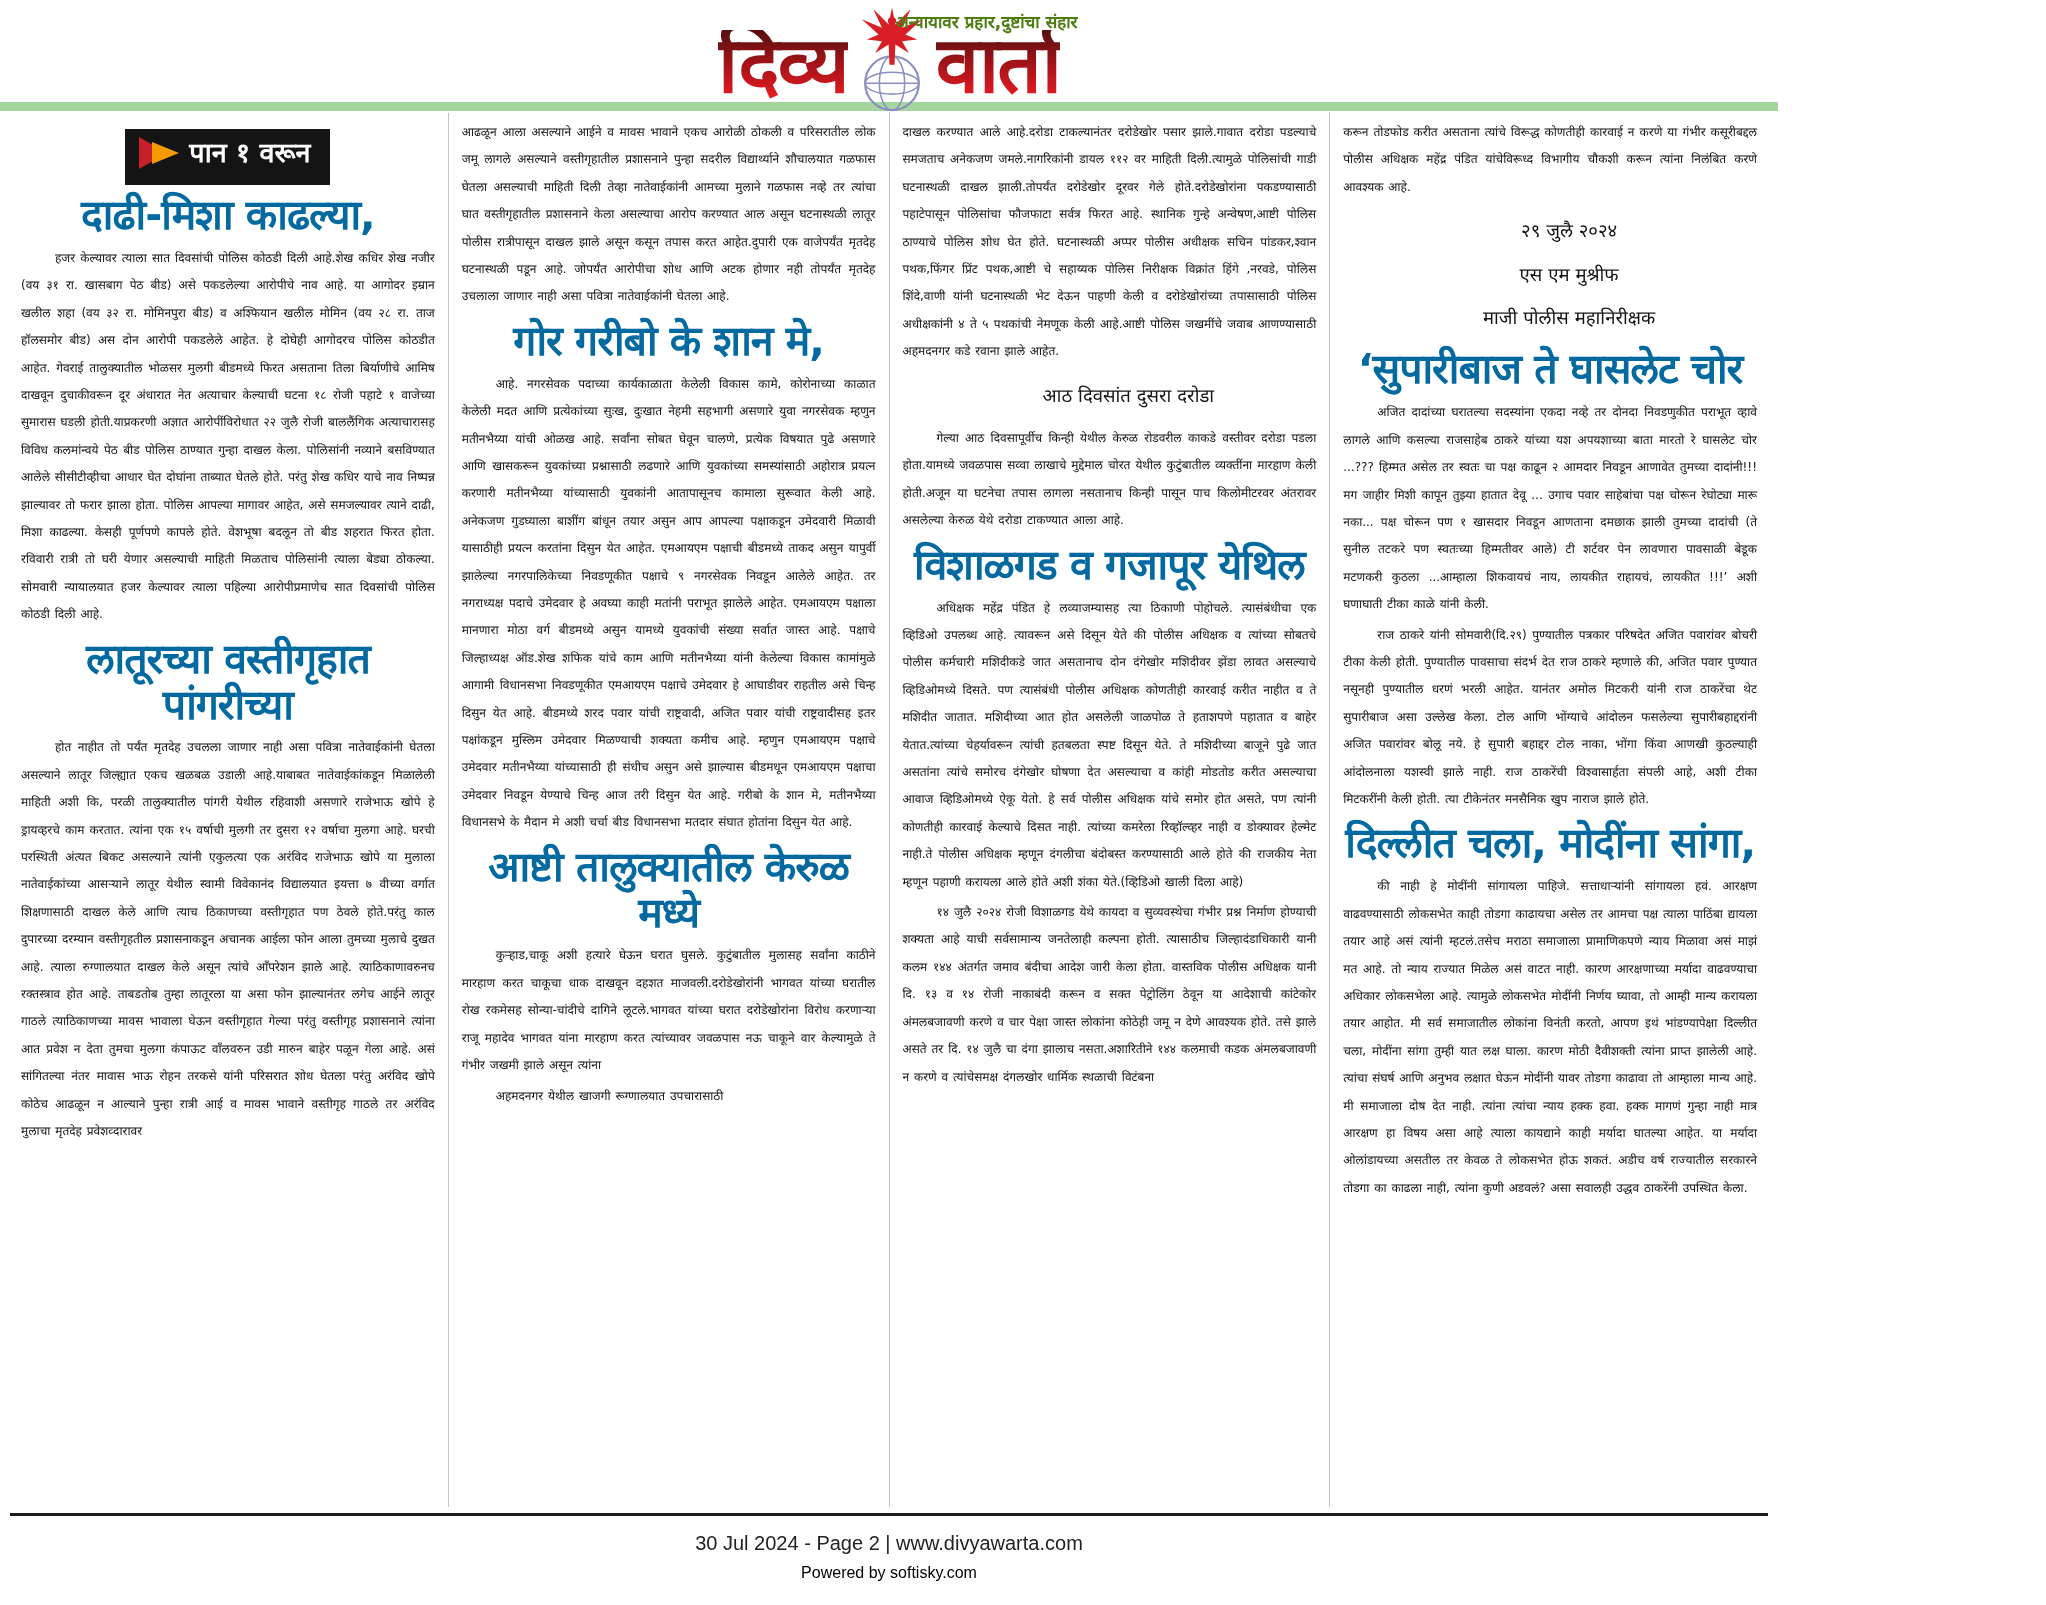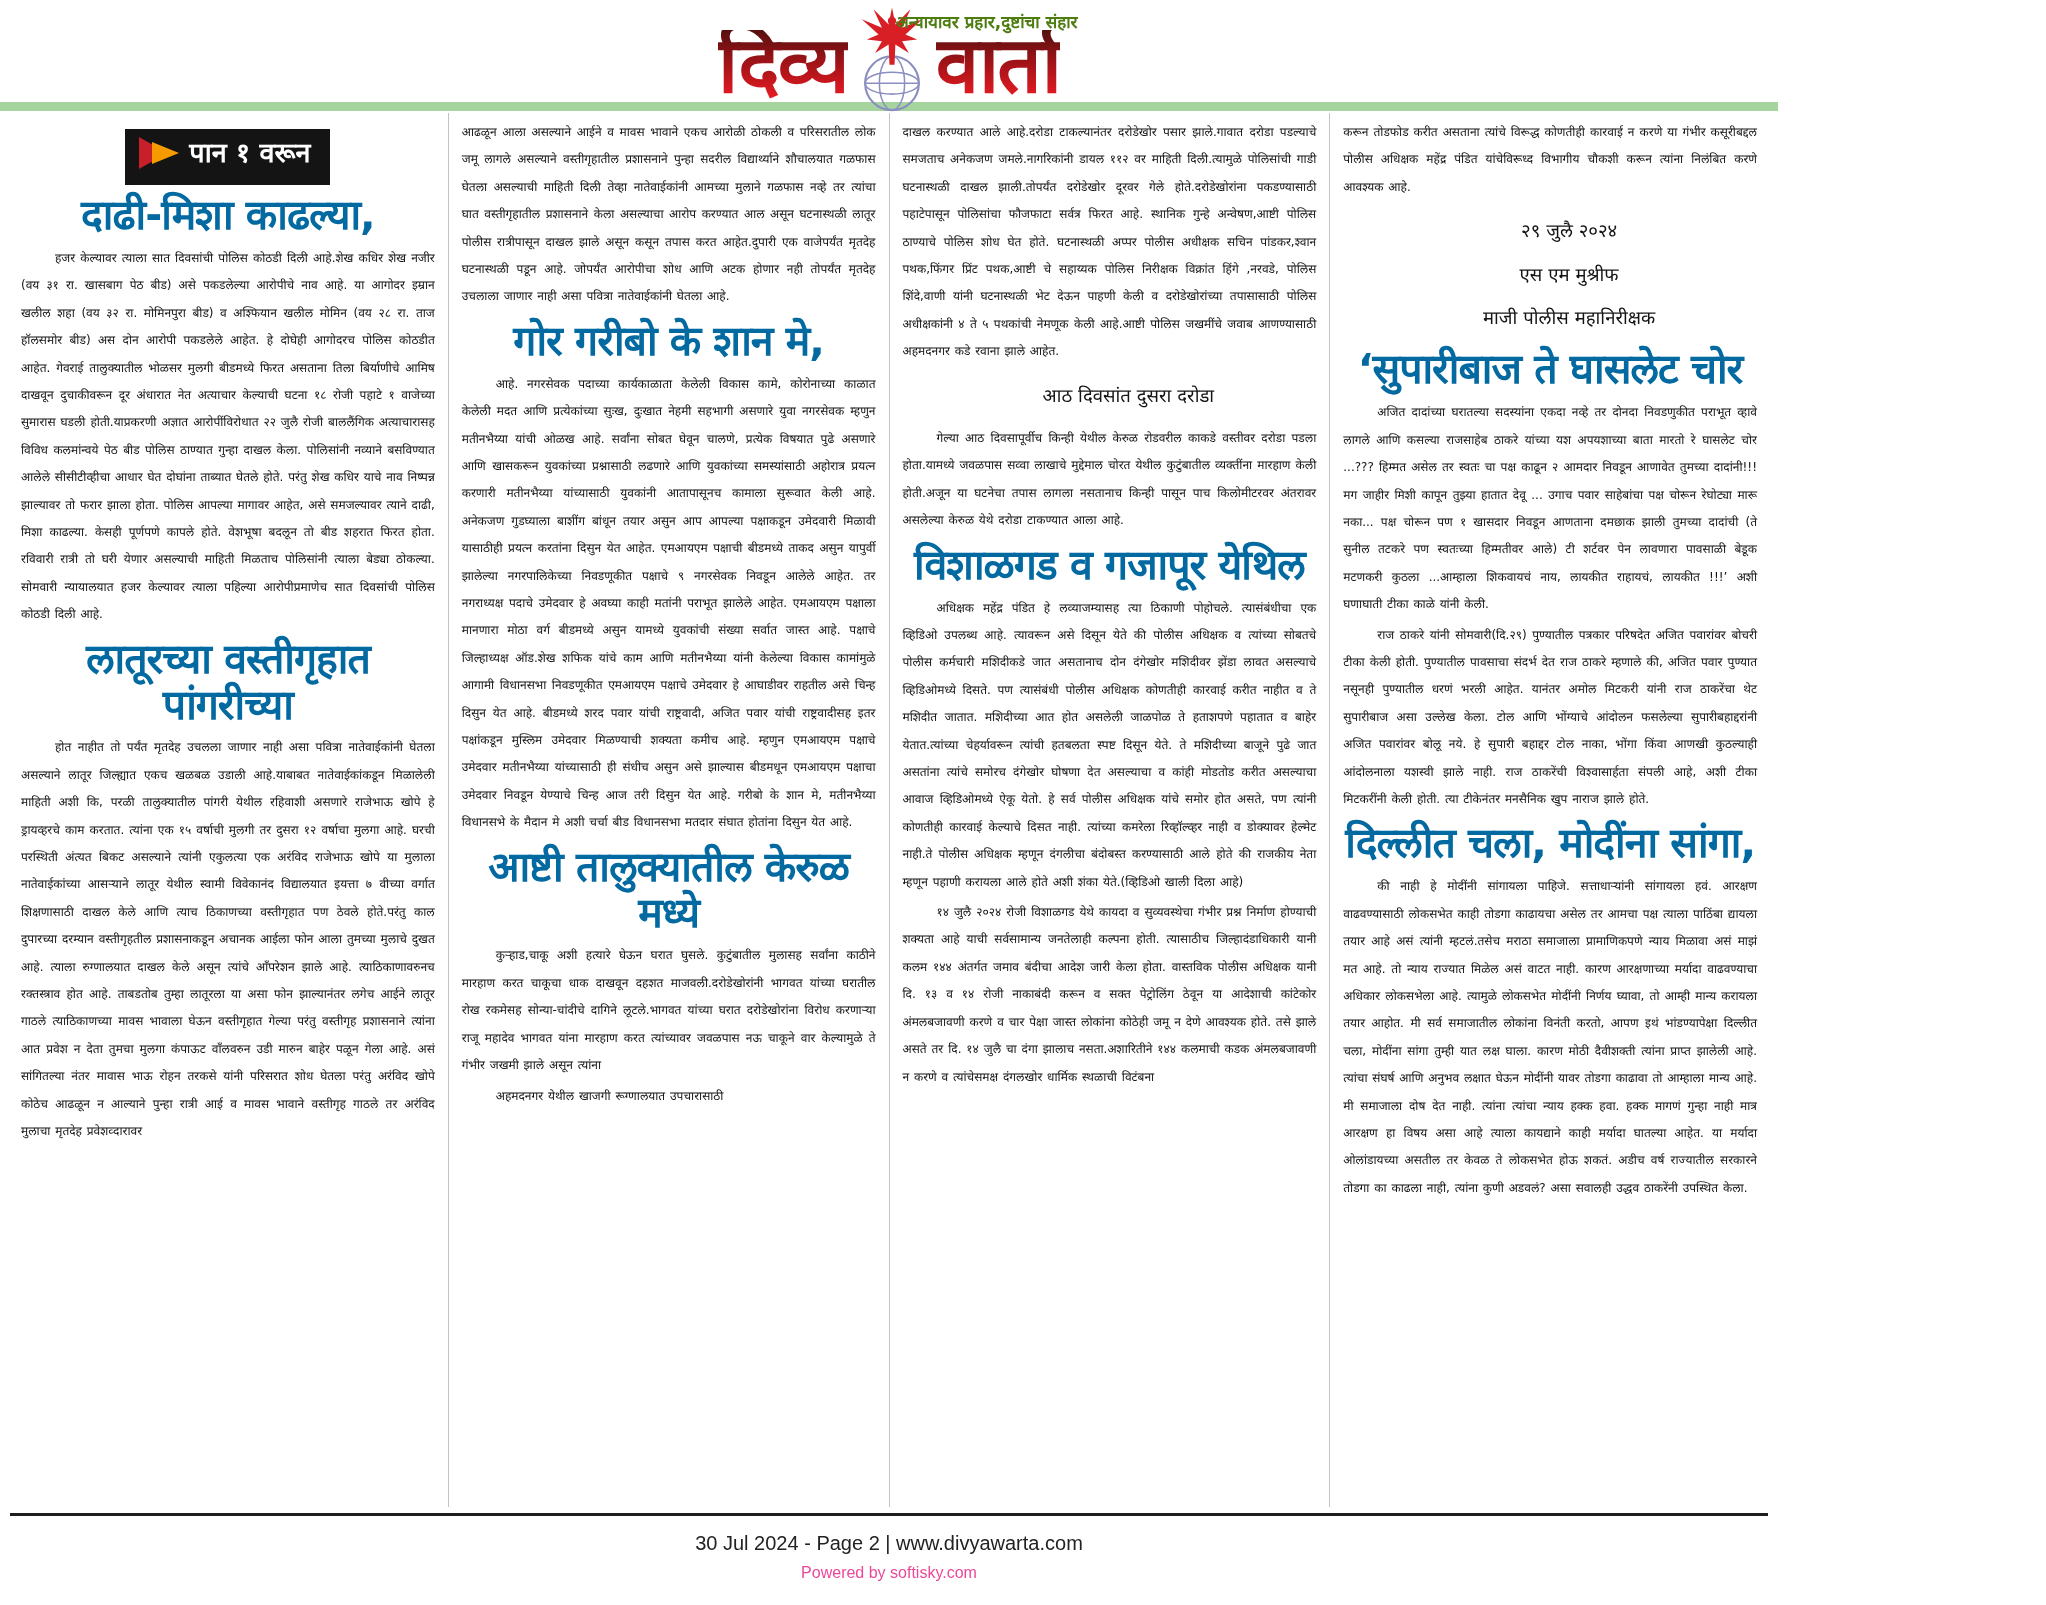--- a/index.html
+++ b/index.html
@@ -66,21 +66,21 @@
   .footer{padding-top:4px;}
   .footer-rule{border-top:3px solid #1d1d1d;margin:2px 10px 0 10px;}
   .footer-line1{
     margin-top:16px;text-align:center;
     font-family:"Liberation Sans","DejaVu Sans",sans-serif;
     font-size:20px;color:#222;
   }
   .footer-line2{
     margin-top:9px;text-align:center;
     font-family:"Liberation Sans","DejaVu Sans",sans-serif;
-    font-size:16px;color:#ec4899;
+    font-size:16px;color:#000000;
   }
 </style>
 <title>दिव्य वार्ता</title></head>
 <body>
 
 <div class="page">
 
   <header class="masthead">
     <div class="logo">
       <span class="logo-word">दिव्य</span>

